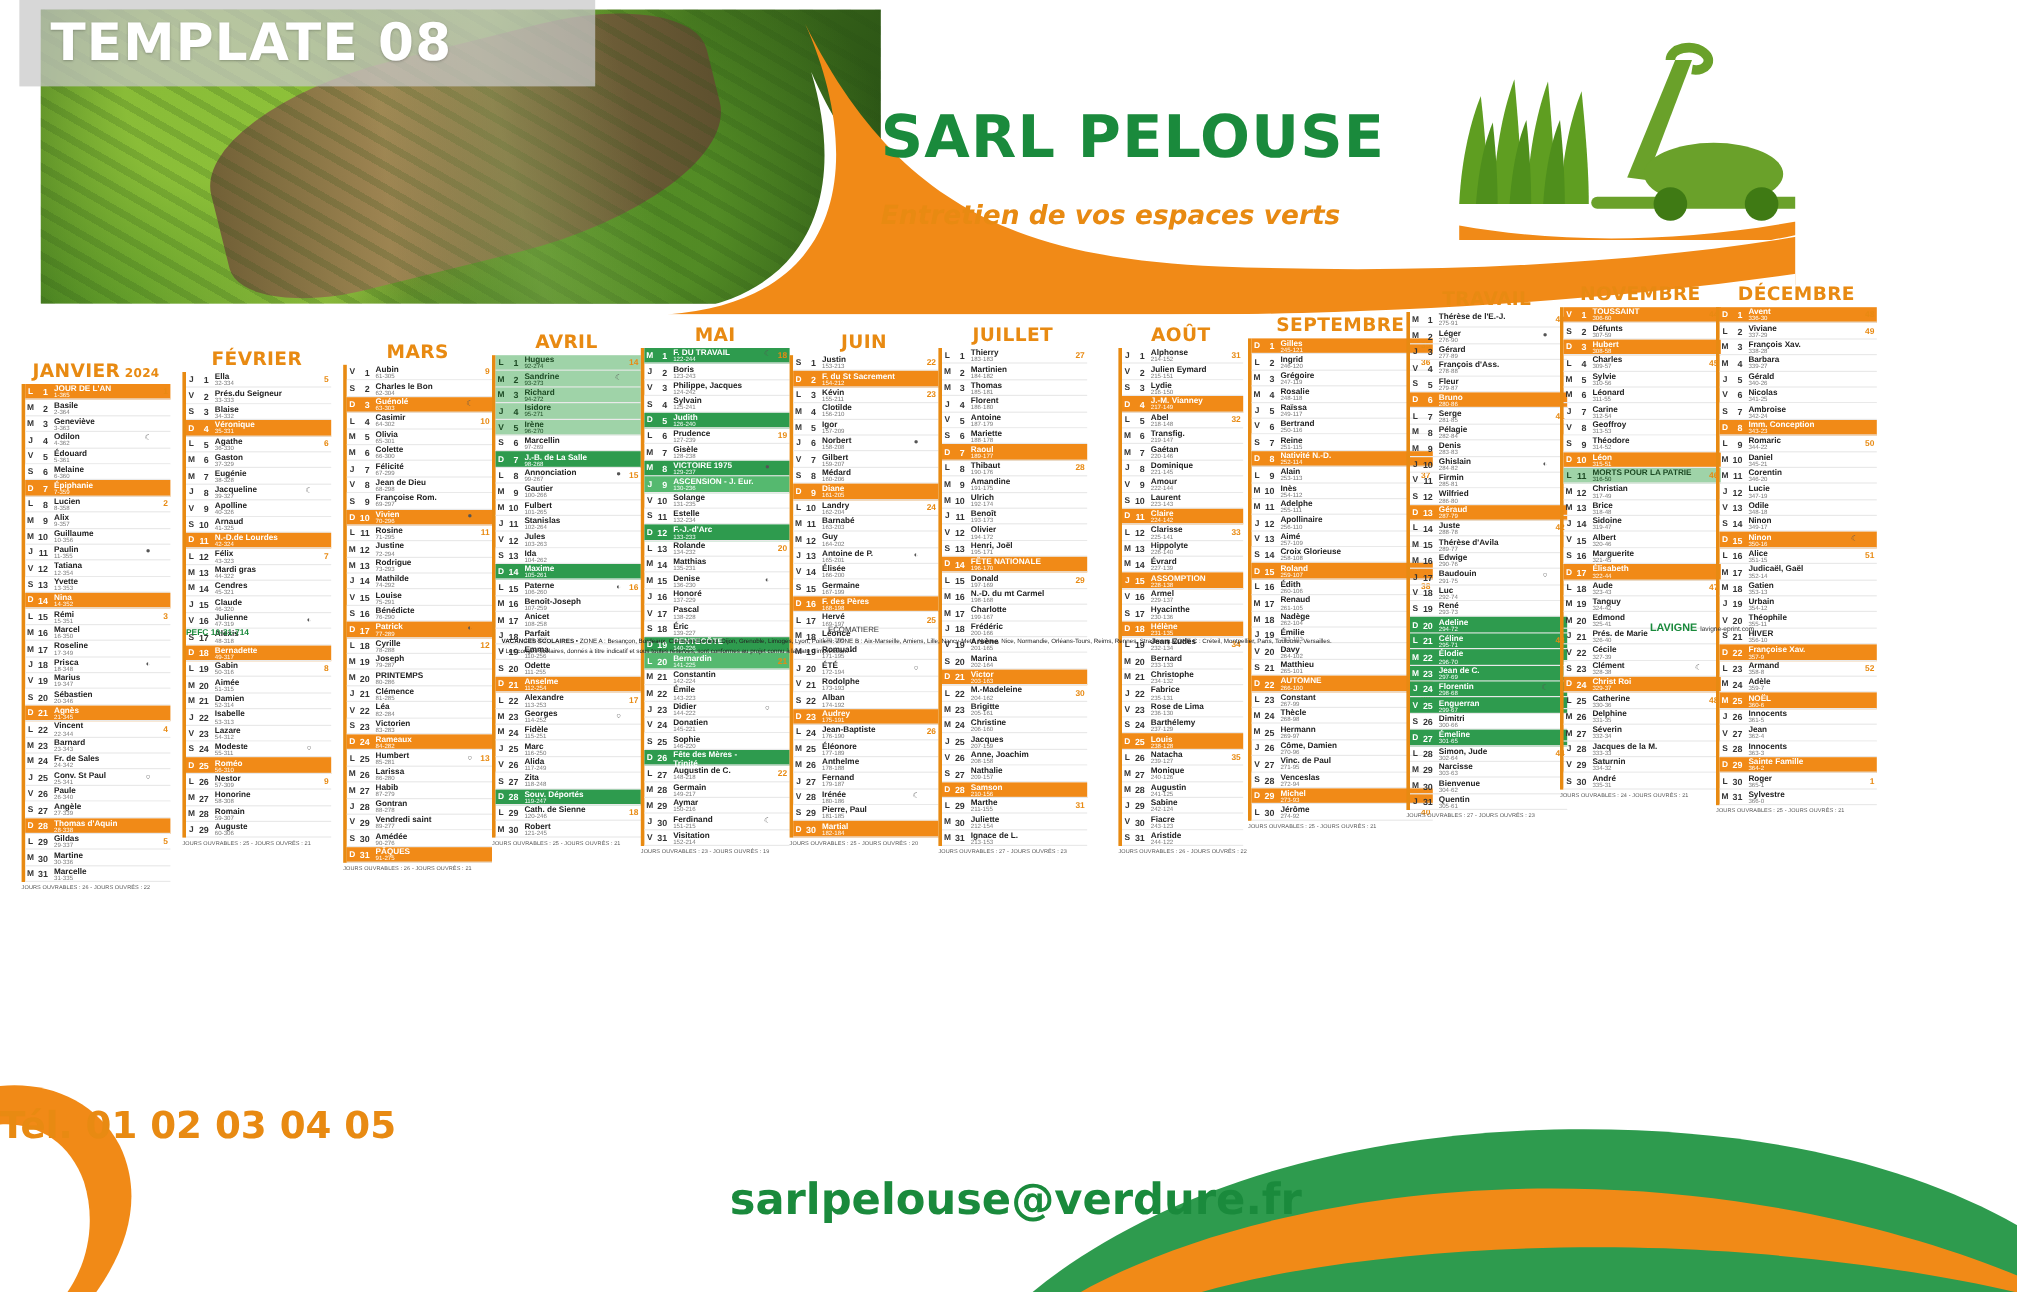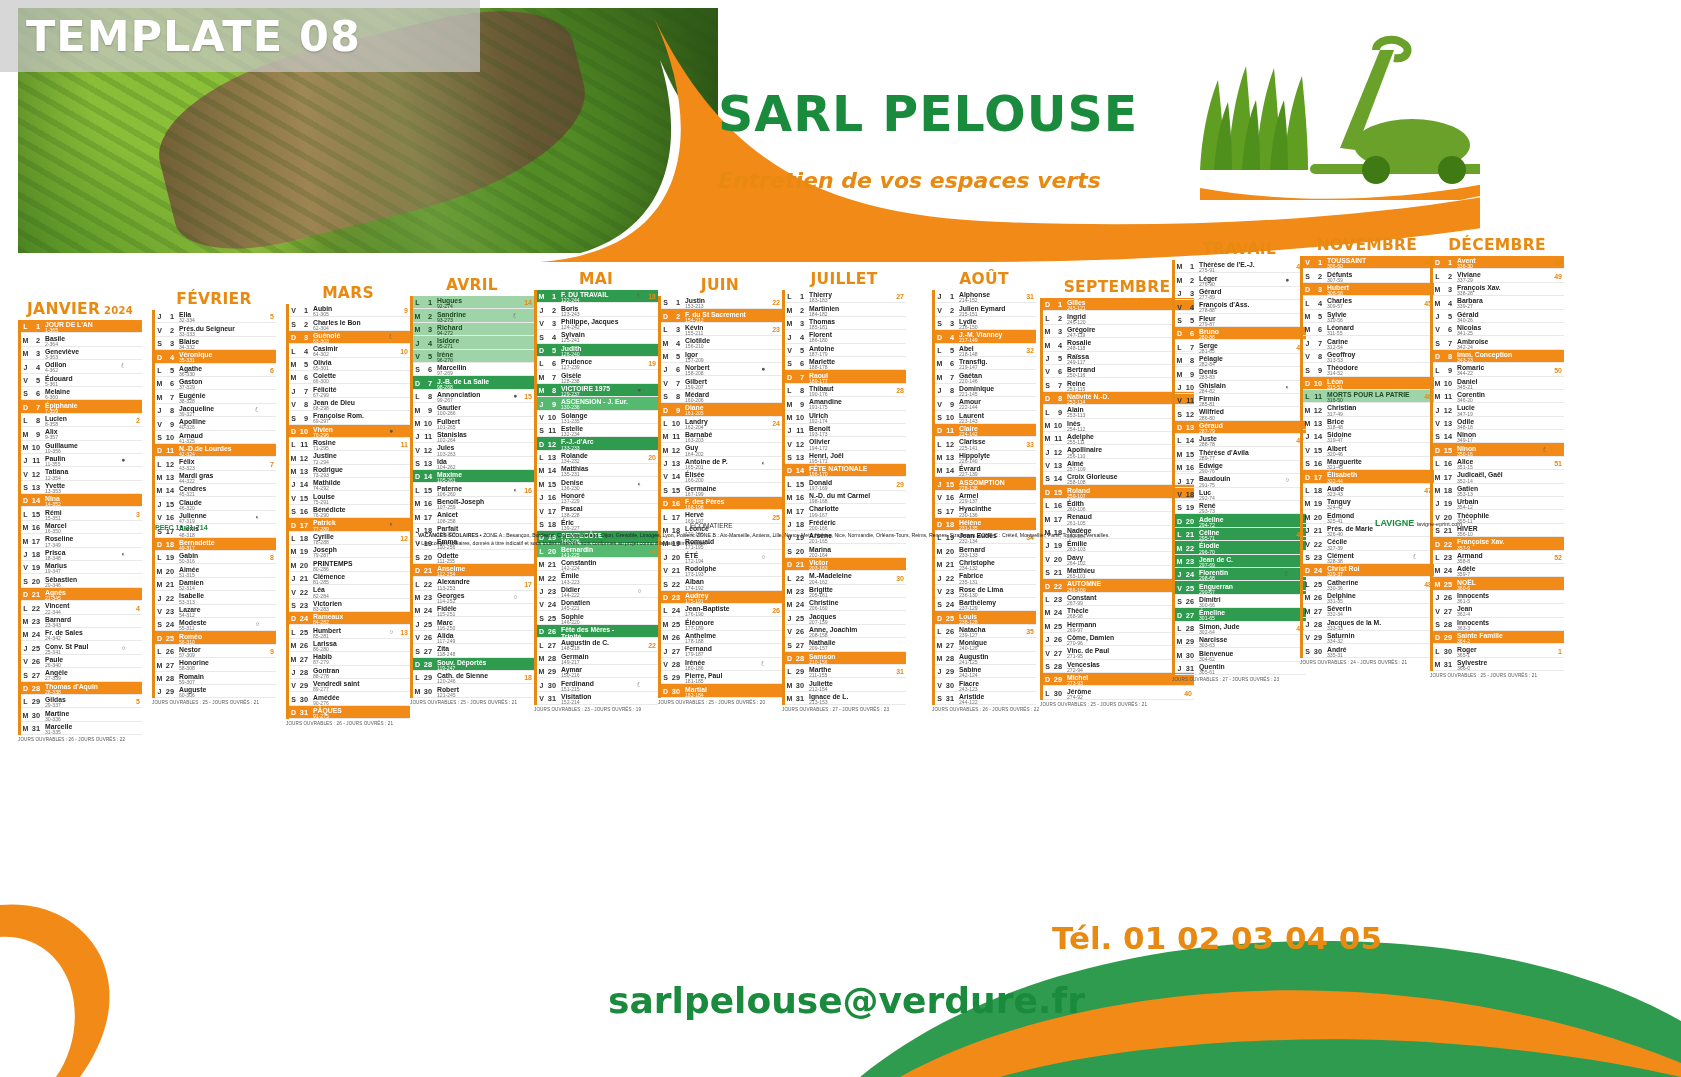--- a/index.html
+++ b/index.html
@@ -6,21 +6,21 @@
   html, body { margin:0; padding:0; }
   body {
     width:1681px; height:1077px;
     font-family:"Liberation Sans", sans-serif;
     background:#ffffff;
     position:relative;
     overflow:hidden;
   }
   
   .header {
-    position:absolute; left:0; top:0; width:1480px; height:262px;
+    position:absolute; left:16px; top:0; width:1480px; height:262px;
     background:#ffffff;
     overflow:hidden;
   }
   .photo {
     position:absolute; left:18px; top:8px; width:700px; height:245px;
     background:
       radial-gradient(circle at 20% 30%, rgba(150,200,60,.85) 0 12%, rgba(0,0,0,0) 40%),
       radial-gradient(circle at 70% 70%, rgba(90,150,40,.8) 0 14%, rgba(0,0,0,0) 45%),
       radial-gradient(circle at 45% 50%, rgba(120,90,50,.9) 0 8%, rgba(0,0,0,0) 30%),
       linear-gradient(120deg,#2e5e18 0%, #4f8c23 25%, #86b43a 45%, #3d6b1c 65%, #234a12 100%);
@@ -63,21 +63,21 @@
     position:absolute; left:718px; top:168px;
     font-size:22px; font-weight:bold; color:#e88a12;
     font-family:"DejaVu Sans", sans-serif;
     font-style:italic;
   }
   .logo-box { position:absolute; left:1180px; top:20px; width:420px; height:180px; }
 
   
   .footer { position:absolute; left:0; top:845px; width:1681px; height:232px; background:#fff; overflow:hidden; }
   .tel {
-    position:absolute; left:0; top:920px; width:1382px; text-align:right;
+    position:absolute; left:0; top:920px; width:1382px; text-align:left;
     font-size:31px; font-weight:bold; color:#e88a12;
     font-family:"DejaVu Sans", sans-serif;
   }
   .mail {
     position:absolute; left:0; top:980px; width:1681px; text-align:center;
     font-size:36px; font-weight:bold; color:#1a8a3c;
     font-family:"DejaVu Sans", sans-serif;
     padding-left:12px;
   }
 
@@ -2664,21 +2664,21 @@
           <span class="sn">
             <b>Aristide</b>
             <i>244-122</i>
           </span>
           <span class="mo"></span>
           <span class="wk"></span>
         </div>
       </div>
       <div class="mfoot">JOURS OUVRABLES : 26 - JOURS OUVRÉS : 22</div>
     </div>
-    <div class="month" style="left: 1040px; top: 16px; width: 154px;">
+    <div class="month" style="left: 1040px; top: 0px; width: 154px;">
       <div class="mtitle">SEPTEMBRE</div>
       <div class="days">
         <div class="day sun">
           <span class="dw">D</span>
           <span class="dn">1</span>
           <span class="sn">
             <b>Gilles</b>
             <i>245-121</i>
           </span>
           <span class="mo"></span>

